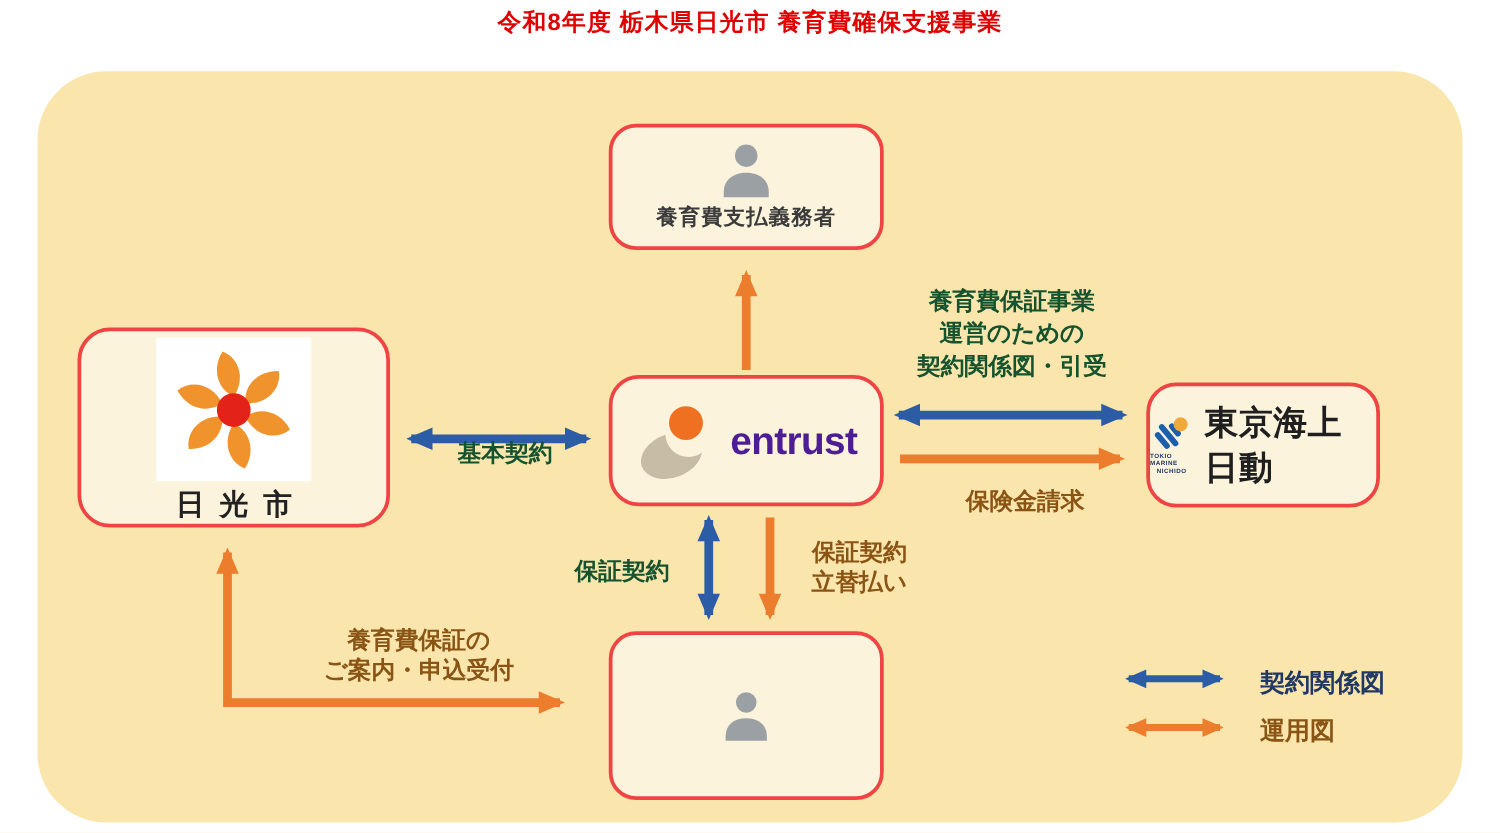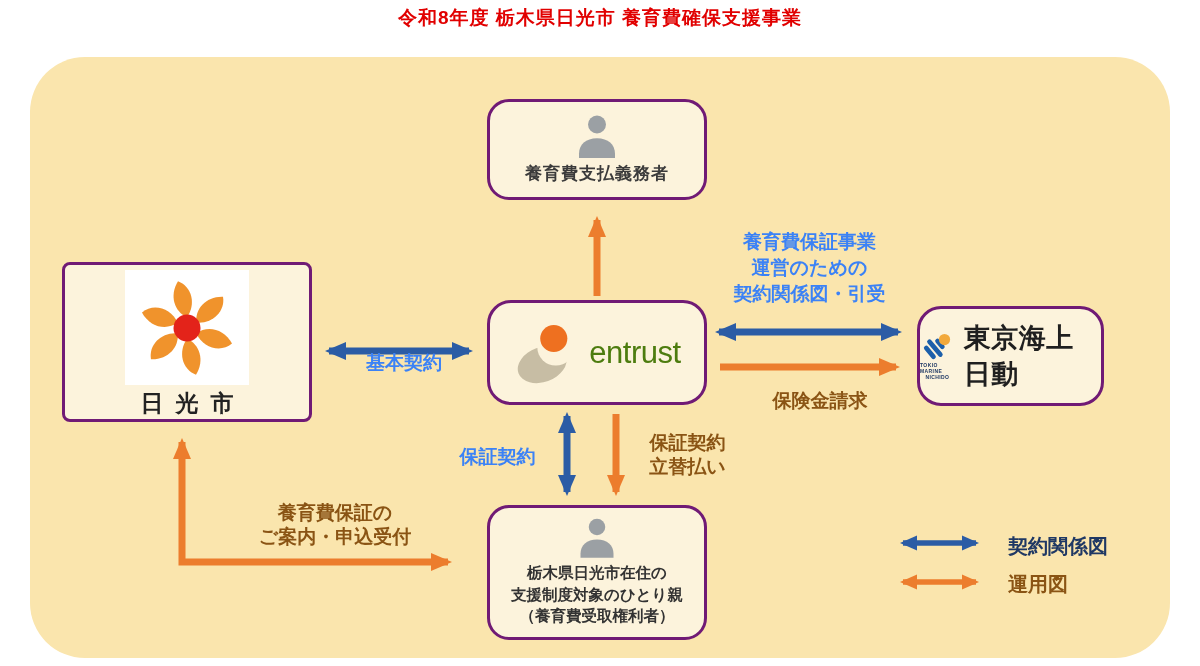--- a/index.html
+++ b/index.html
@@ -3,38 +3,38 @@
 <meta charset="utf-8">
 <style>
   html,body{margin:0;padding:0;background:#ffffff;}
   .stage{position:relative;width:1200px;height:666px;background:#ffffff;overflow:hidden;
          font-family:"Liberation Sans","DejaVu Sans",sans-serif;}
   .title{position:absolute;top:5px;left:0;width:100%;text-align:center;
          font-size:19px;font-weight:bold;color:#e10000;letter-spacing:1px;}
   .panel{position:absolute;left:30px;top:57px;width:1140px;height:601px;
          background:#fae5ad;border-radius:55px;}
   .arrows{position:absolute;left:0;top:0;pointer-events:none;}
-  .node{position:absolute;background:#fcf3dc;border:3px solid #701a75;
+  .node{position:absolute;background:#fcf3dc;border:3px solid #ef4444;
         display:flex;flex-direction:column;align-items:center;justify-content:center;
         box-sizing:border-box;}
   .node-label{font-weight:bold;color:#3b3b3b;}
   .obligor{left:487px;top:99px;width:220px;height:101px;border-radius:22px;}
   .obligor .node-label{font-size:17px;letter-spacing:1px;margin-top:4px;}
-  .nikko{left:62px;top:262px;width:250px;height:160px;border-radius:8px;justify-content:flex-start;padding-top:5px;}
+  .nikko{left:62px;top:262px;width:250px;height:160px;border-radius:26px;justify-content:flex-start;padding-top:5px;}
   .nikko-logo{width:124px;height:118px;background:#ffffff;display:flex;align-items:center;justify-content:center;}
   .nikko .node-label{font-size:23px;letter-spacing:12px;padding-left:12px;margin-top:3px;color:#222;}
   .entrust{left:487px;top:300px;width:220px;height:105px;border-radius:24px;flex-direction:row;}
-  .entrust-word{font-size:31px;font-weight:400;color:#4d7c0f;letter-spacing:-0.5px;margin-left:8px;}
+  .entrust-word{font-size:31px;font-weight:700;color:#4c1d95;letter-spacing:-0.5px;margin-left:8px;}
   .tokio{left:917px;top:306px;width:187px;height:100px;border-radius:24px;flex-direction:row;}
   .tokio-logo{display:flex;flex-direction:column;align-items:center;margin-right:9px;}
   .tokio-logo-line{font-size:5px;font-weight:bold;color:#1f3864;letter-spacing:0.4px;line-height:6px;}
   .tokio .node-label{font-size:27px;color:#1f1f1f;letter-spacing:0.5px;}
   .parent{left:487px;top:505px;width:220px;height:135px;border-radius:22px;}
   .parent .node-lines{font-size:15.5px;font-weight:bold;color:#333;line-height:21.5px;text-align:center;margin-top:4px;}
-  .elabel{position:absolute;font-size:19px;font-weight:bold;color:#3b82f6;text-align:center;}
+  .elabel{position:absolute;font-size:19px;font-weight:bold;color:#14532d;text-align:center;}
   .elabel.op{color:#8a5414;}
   .lab-basic{left:334px;top:310px;width:140px;margin-top:40px;}
   .lab-collection{left:455px;top:242px;width:130px;}
   .lab-dev{left:712px;top:229px;width:195px;line-height:26px;}
   .lab-claim{left:755px;top:388px;width:130px;}
   .lab-guar{left:450px;top:444px;width:95px;}
   .lab-advance{left:630px;top:431px;width:115px;line-height:24px;}
   .lab-guidance{left:235px;top:501px;width:200px;line-height:23.5px;}
   .lab-legend{position:absolute;font-size:20px;font-weight:bold;}
   .lab-legend.contract{left:1008px;top:533px;color:#1f3864;}
@@ -122,25 +122,20 @@
       <span class="tokio-logo-line">NICHIDO</span>
     </div>
     <div class="node-label">東京海上日動</div>
   </div>
 
   <div class="node parent">
     <svg width="44" height="40" viewBox="0 0 56 50">
       <circle cx="28" cy="11" r="10.5" fill="#9ba0a4"></circle>
       <path d="M7,50 L7,45 C7,34.5 15,27 28,27 C41,27 49,34.5 49,45 L49,50 Z" fill="#9ba0a4"></path>
     </svg>
-    <div class="node-lines">
-      <div>栃木県日光市在住の</div>
-      <div>支援制度対象のひとり親</div>
-      <div>（養育費受取権利者）</div>
-    </div>
   </div>
 
   <div class="elabel lab-basic">基本契約</div>
   <div class="elabel lab-dev">
     <div>養育費保証事業</div>
     <div>運営のための</div>
     <div>契約関係図・引受</div>
   </div>
   <div class="elabel op lab-claim">保険金請求</div>
   <div class="elabel lab-guar">保証契約</div>

